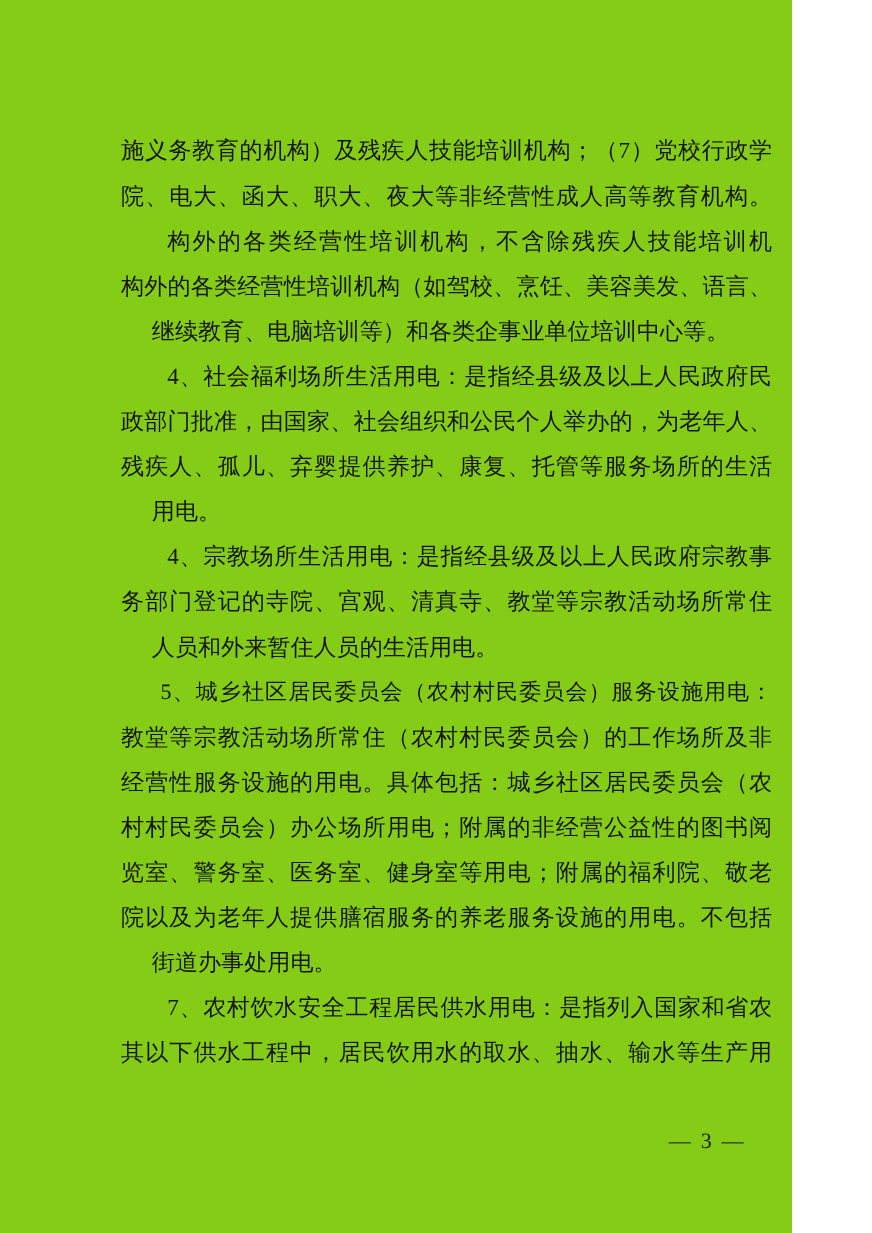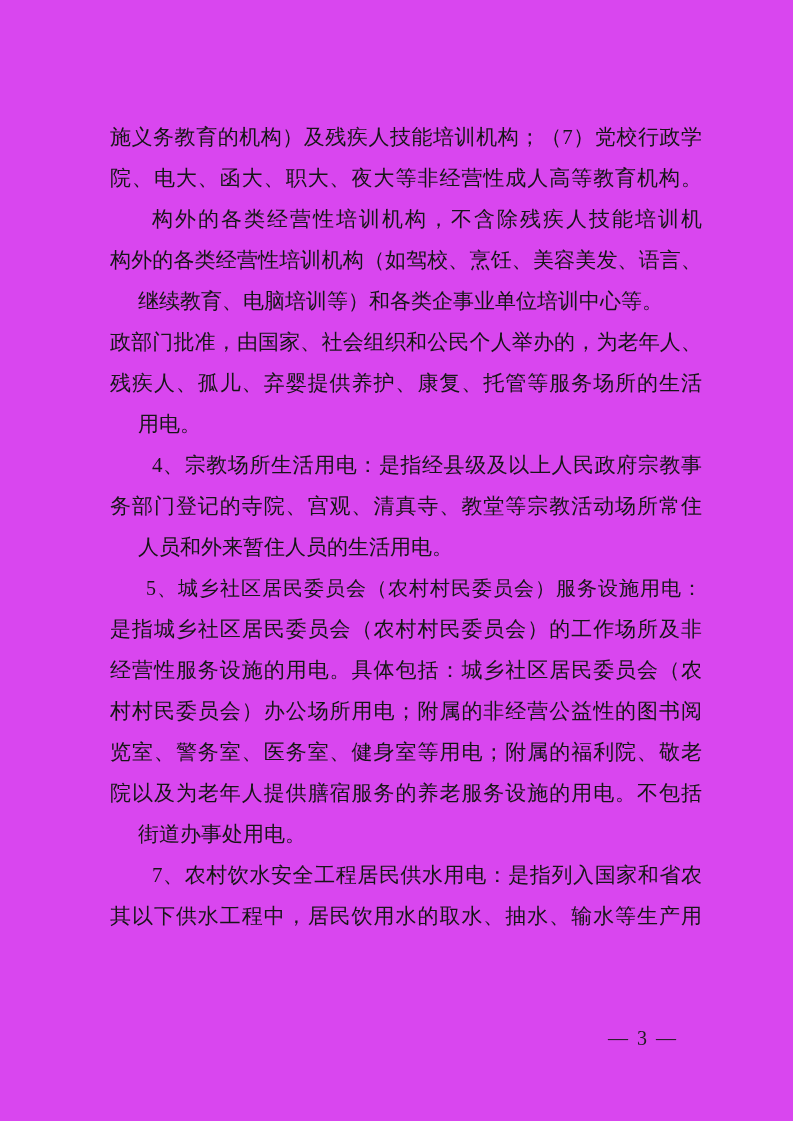--- a/index.html
+++ b/index.html
@@ -4,23 +4,23 @@
 <style>
   * { margin: 0; padding: 0; box-sizing: border-box; }
   html, body { background: #ffffff; }
   body {
     width: 793px;
     height: 1121px;
     font-family: "Liberation Serif", "DejaVu Serif", serif;
   }
   .page {
     position: relative;
-    width: 793px;
+    width: 720px;
     height: 1121px;
-    background: #d946ef;
+    background: #84cc16;
     overflow: hidden;
   }
   .content {
     position: absolute;
     left: 110px;
     top: 117px;
     width: 592px;
     color: #161616;
     font-size: 21px;
   }
@@ -62,34 +62,35 @@
       <div class="line">院、电大、函大、职大、夜大等非经营性成人高等教育机构。</div>
     </div>
 
     <div class="para">
       <div class="line first">构外的各类经营性培训机构，不含除残疾人技能培训机</div>
       <div class="line">构外的各类经营性培训机构（如驾校、烹饪、美容美发、语言、</div>
       <div class="line end">继续教育、电脑培训等）和各类企事业单位培训中心等。</div>
     </div>
 
     <div class="para">
+      <div class="line first">4、社会福利场所生活用电：是指经县级及以上人民政府民</div>
       <div class="line">政部门批准，由国家、社会组织和公民个人举办的，为老年人、</div>
       <div class="line">残疾人、孤儿、弃婴提供养护、康复、托管等服务场所的生活</div>
       <div class="line end">用电。</div>
     </div>
 
     <div class="para">
       <div class="line first">4、宗教场所生活用电：是指经县级及以上人民政府宗教事</div>
       <div class="line">务部门登记的寺院、宫观、清真寺、教堂等宗教活动场所常住</div>
       <div class="line end">人员和外来暂住人员的生活用电。</div>
     </div>
 
     <div class="para">
       <div class="line first-sm">5、城乡社区居民委员会（农村村民委员会）服务设施用电：</div>
-      <div class="line">是指城乡社区居民委员会（农村村民委员会）的工作场所及非</div>
+      <div class="line">教堂等宗教活动场所常住（农村村民委员会）的工作场所及非</div>
       <div class="line">经营性服务设施的用电。具体包括：城乡社区居民委员会（农</div>
       <div class="line">村村民委员会）办公场所用电；附属的非经营公益性的图书阅</div>
       <div class="line">览室、警务室、医务室、健身室等用电；附属的福利院、敬老</div>
       <div class="line">院以及为老年人提供膳宿服务的养老服务设施的用电。不包括</div>
       <div class="line end">街道办事处用电。</div>
     </div>
 
     <div class="para">
       <div class="line first">7、农村饮水安全工程居民供水用电：是指列入国家和省农</div>
       <div class="line">其以下供水工程中，居民饮用水的取水、抽水、输水等生产用</div>

